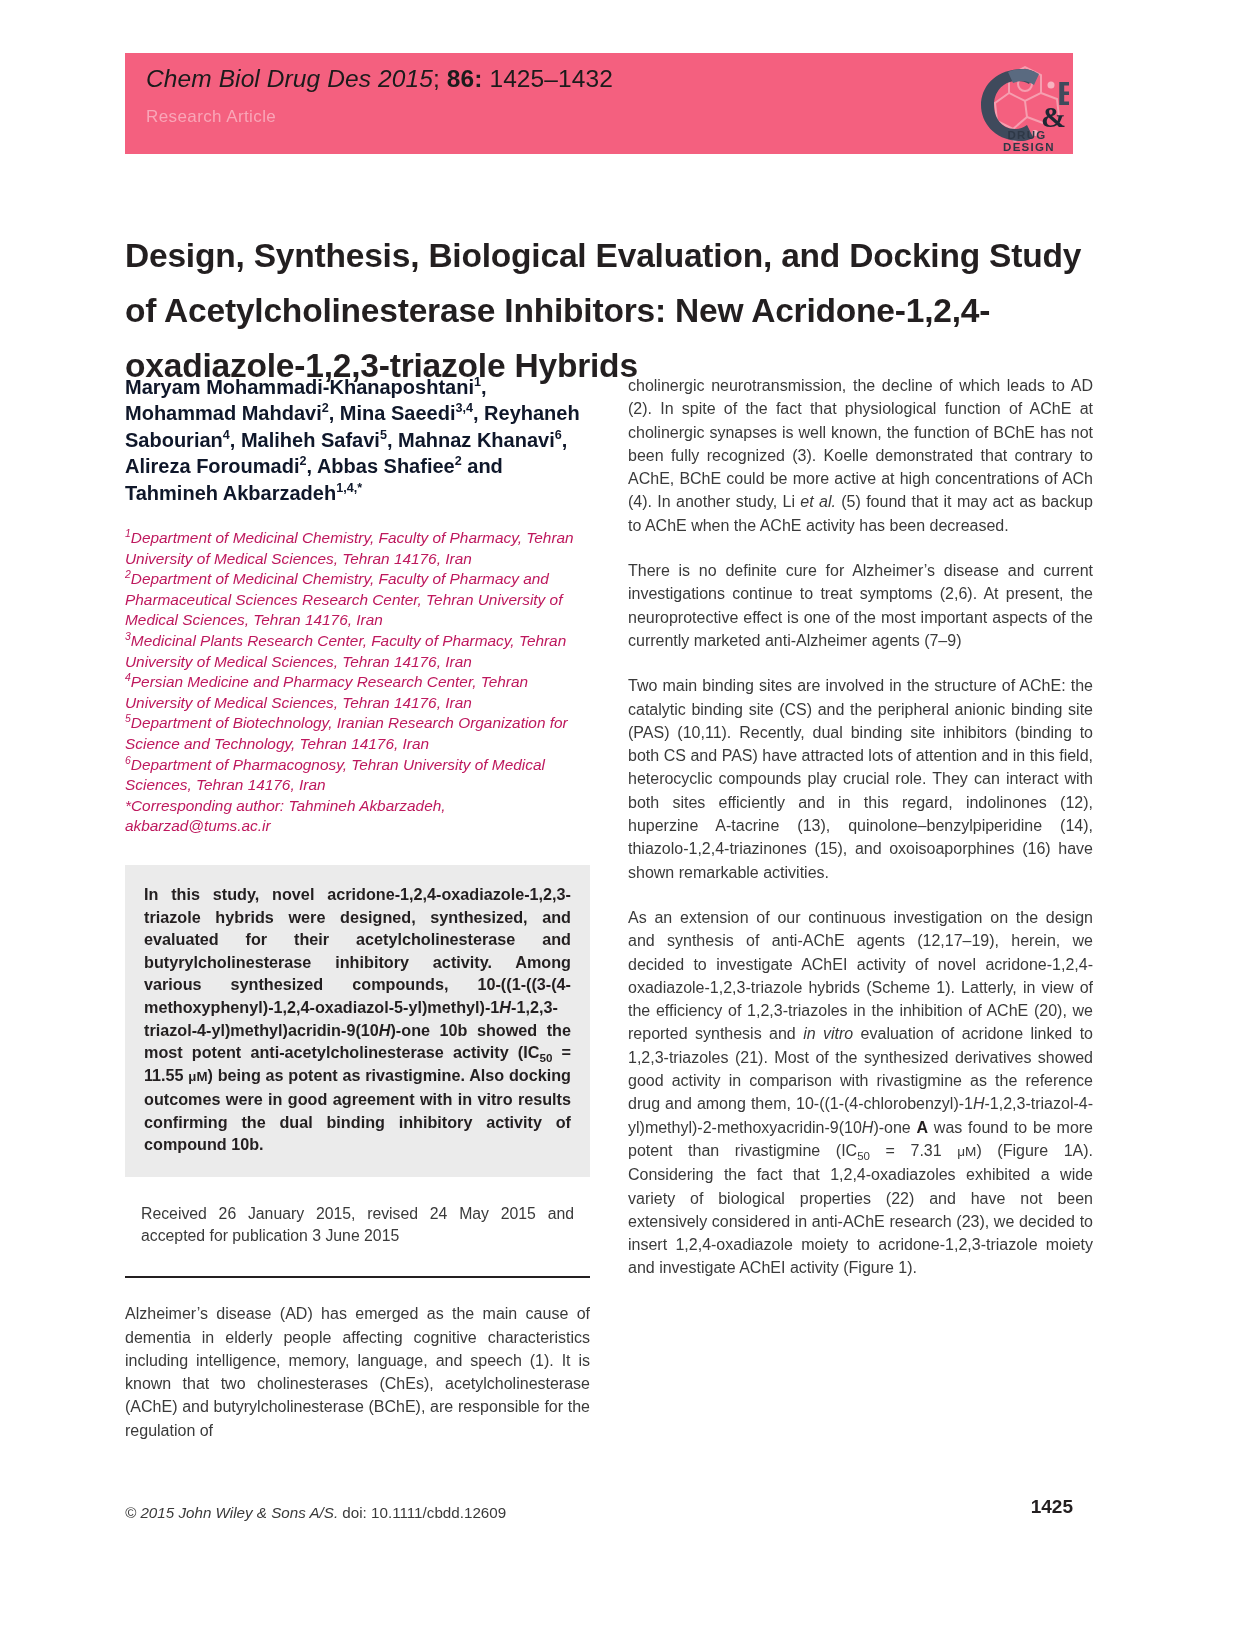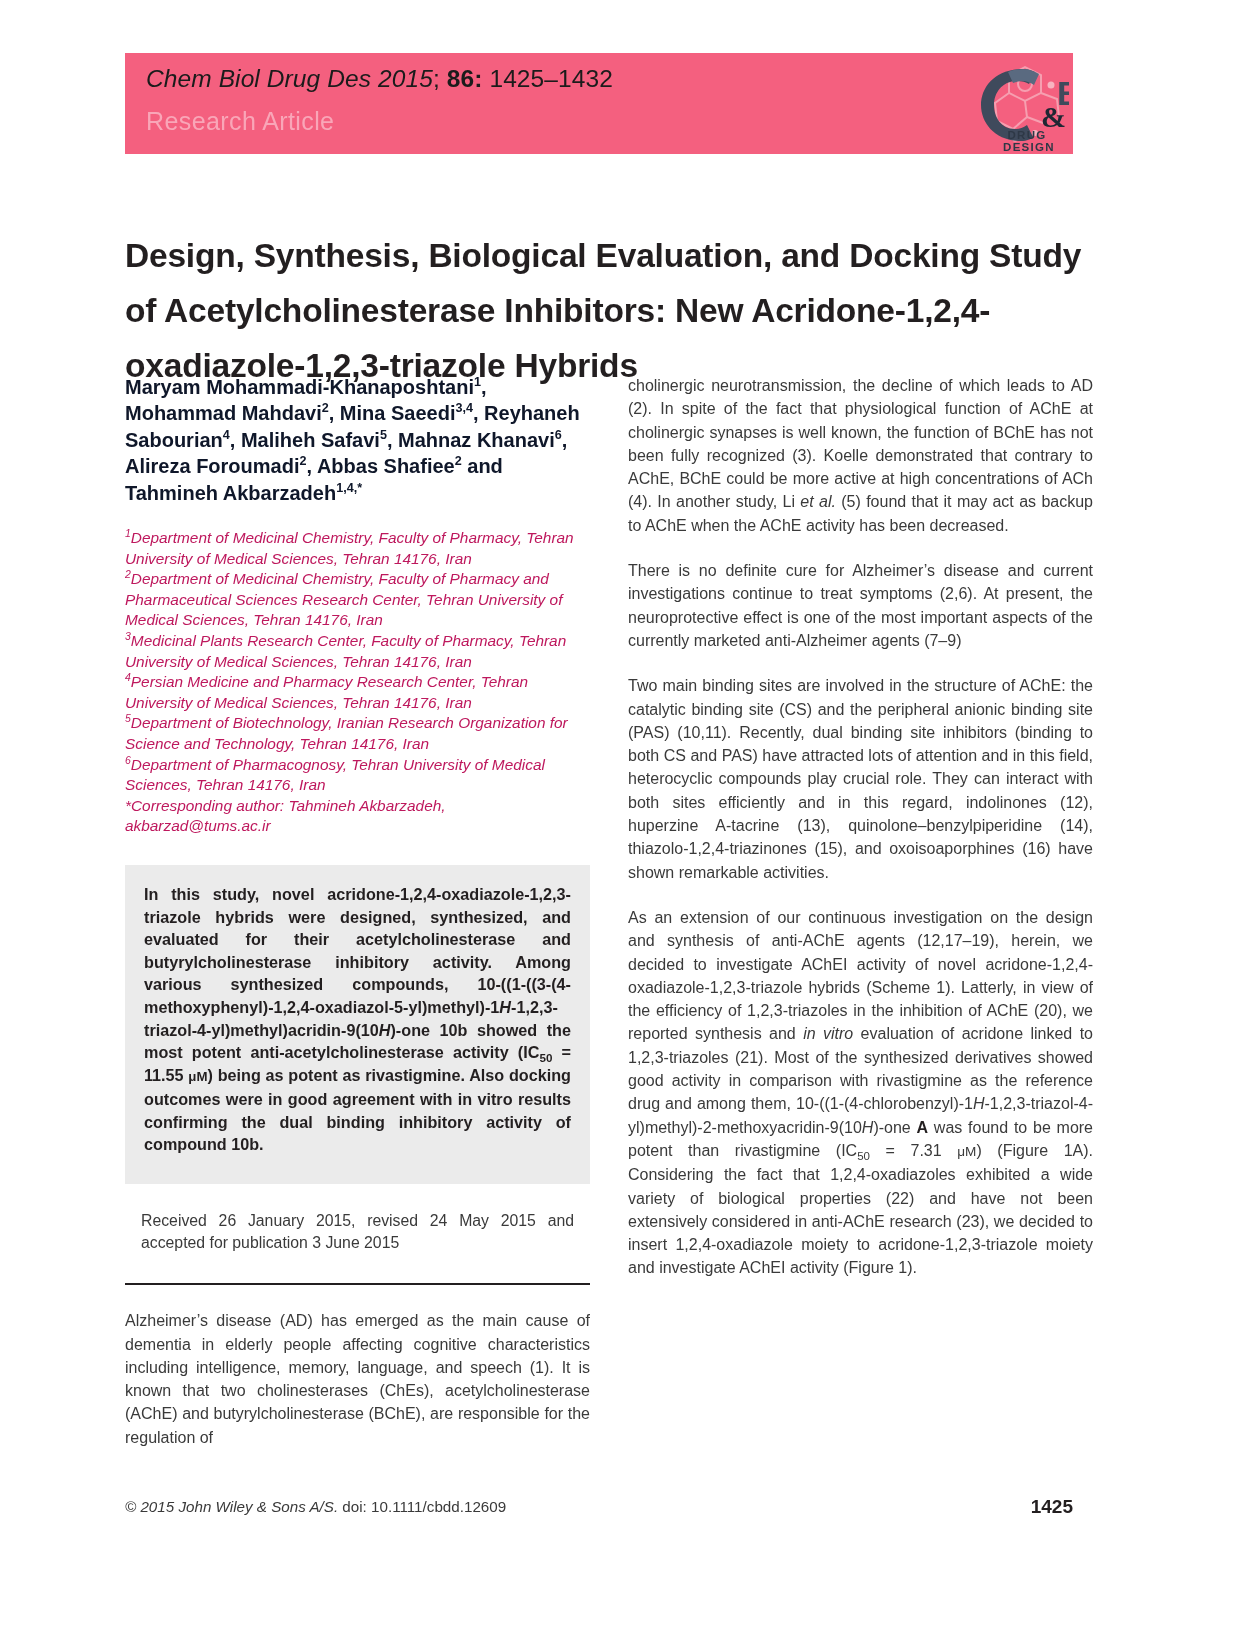--- a/index.html
+++ b/index.html
@@ -50,21 +50,21 @@
   .banner-citation .pages {
     font-style: normal;
   }
   .banner-citation .semi {
     font-style: normal;
   }
   .banner-subtitle {
     position: absolute;
     left: 21px;
     top: 54px;
-    font-size: 25px;
+    font-size: 17px;
     color: #f9a6b8;
     letter-spacing: 0.4px;
     white-space: nowrap;
   }
   
   .logo {
     position: absolute;
     right: 4px;
     top: 2px;
     width: 104px;
@@ -112,21 +112,21 @@
     font-size: 15.4px;
     font-style: italic;
     line-height: 20.6px;
     color: #be185d;
     margin: 0 0 28px 0;
   }
   .affiliations sup { font-size: 0.68em; vertical-align: super; line-height: 0; }
 
   .abstract-box {
     background: #ebebeb;
-    padding: 18px 19px 28px 19px;
+    padding: 18px 19px 21px 19px;
     box-sizing: border-box;
     font-size: 16.2px;
     font-weight: bold;
     line-height: 22.6px;
     text-align: justify;
     color: #231f20;
     margin: 0 0 26px 0;
   }
   .abstract-box .sub { font-size: 0.72em; vertical-align: sub; line-height: 0; }
   .abstract-box .ital { font-style: italic; }
@@ -173,21 +173,21 @@
   .footer {
     position: absolute;
     left: 125px;
     top: 1498px;
     width: 948px;
     height: 34px;
   }
   .footer-left {
     position: absolute;
     left: 0;
-    top: 0;
+    top: 6px;
     font-size: 15.2px;
     color: #3a3a3a;
   }
   .footer-left .cpy { font-style: italic; }
   .footer-right {
     position: absolute;
     right: 0;
     top: -2px;
     font-size: 19px;
     font-weight: bold;

